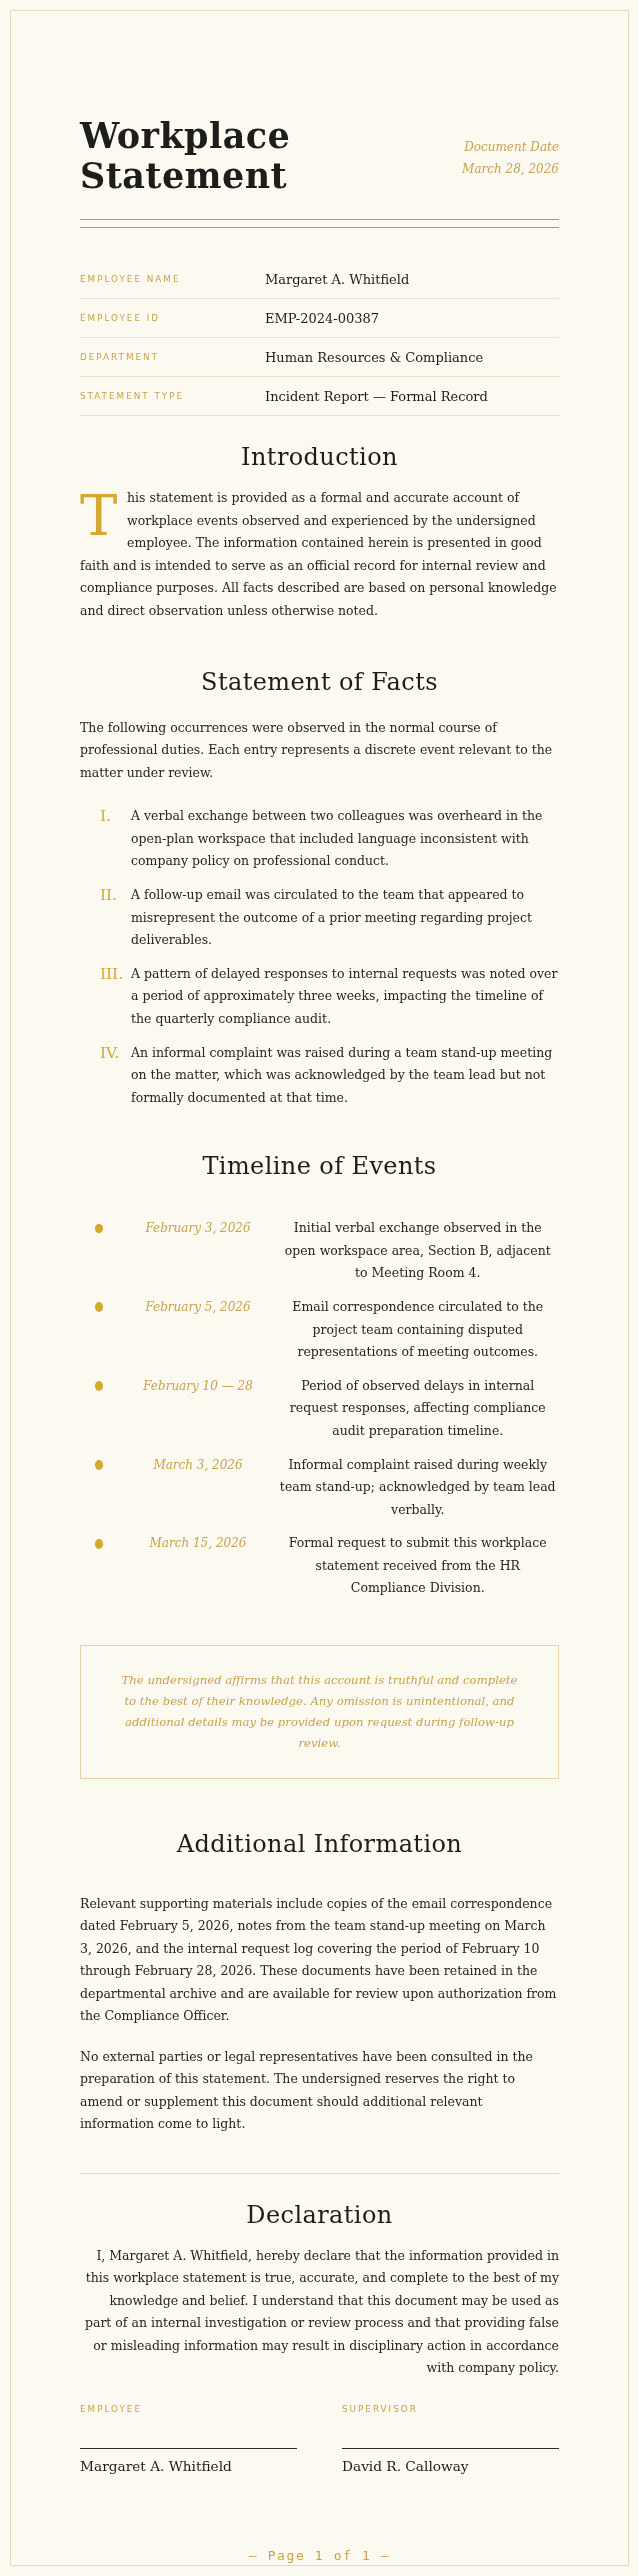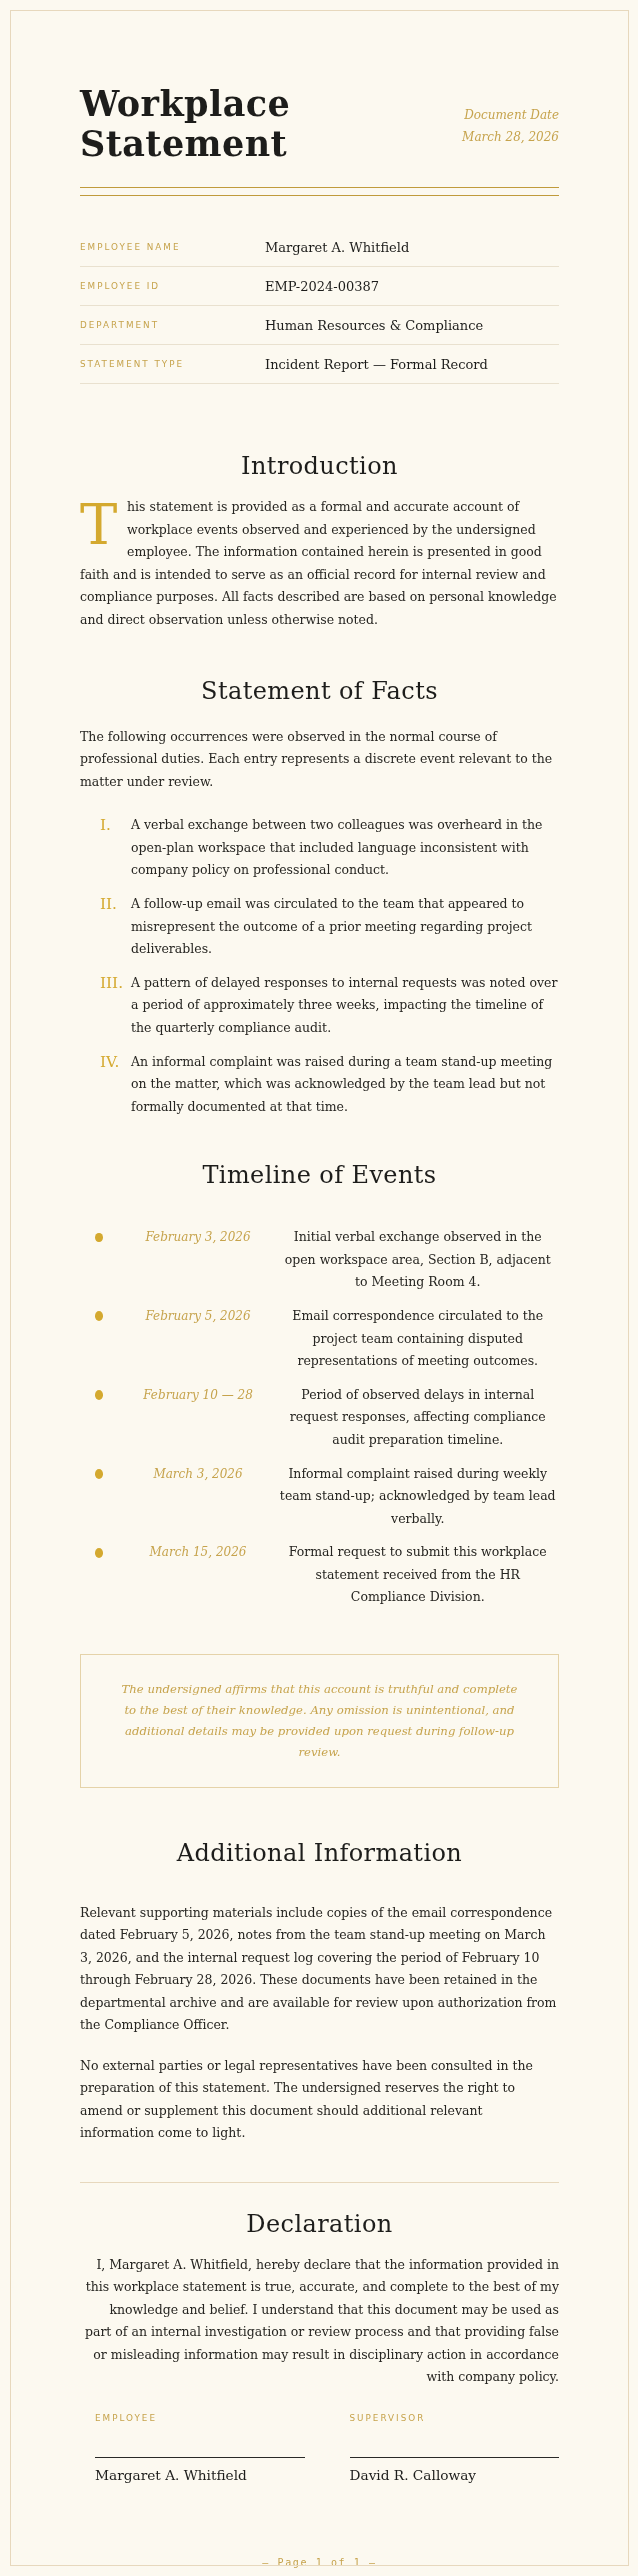--- a/index.html
+++ b/index.html
@@ -21,21 +21,21 @@
     font-family:"DejaVu Serif","Liberation Serif",serif;
     color:var(--body-ink);
     overflow:hidden;
   }
   .frame{
     position:absolute;inset:9.7px;
     border:0.8px solid var(--frame);
     pointer-events:none;
   }
   .content{
-    padding:84px 80px 0 80px;
+    padding:116px 80px 0 80px;
   }
   
   .doc-header{display:flex;justify-content:space-between;align-items:center;}
   .doc-title{
     font-size:35px;line-height:40px;font-weight:600;
     letter-spacing:0.4px;color:var(--ink);
   }
   .doc-date{
     text-align:right;font-style:italic;color:var(--gold-soft);
     font-size:12px;line-height:22.5px;padding-top:4.8px;
@@ -54,21 +54,21 @@
   .meta-label{
     font-family:"DejaVu Sans","Liberation Sans",sans-serif;
     font-size:8.8px;letter-spacing:2px;color:var(--gold-soft);
   }
   .meta-value{font-size:13px;color:var(--ink);}
   
   .section-heading{
     text-align:center;font-size:24px;line-height:34px;font-weight:400;
     color:var(--ink);letter-spacing:0.4px;
   }
-  .h-intro{margin-top:65px;}
+  .h-intro{margin-top:24px;}
   .para{font-size:12.5px;line-height:22.5px;color:var(--body-ink);}
   .intro-para{margin-top:13px;min-height:113px;}
   .dropcap{
     float:left;font-size:56px;line-height:47px;
     padding:4.8px 9.7px 4.8px 0;color:var(--gold-strong);
   }
   .h-facts{margin-top:43px;}
   .facts-intro{margin-top:17.7px;}
   .fact-list{margin:21px 0 0 20px;}
   .fact-item{
@@ -108,35 +108,35 @@
   .add-p2{margin-top:17.7px;}
   .section-divider{
     margin-top:37px;border:none;height:0;
     border-top:0.8px solid var(--frame);
   }
   .h-declaration{margin-top:24px;}
   .decl-para{margin-top:13px;text-align:right;}
   
   .signatures{
     margin-top:24px;
-    display:grid;grid-template-columns:1fr 45px 1fr;margin-left:15px;
+    display:grid;grid-template-columns:1fr 45px 1fr;
   }
   .sig-label{
     font-family:"DejaVu Sans","Liberation Sans",sans-serif;
     font-size:8.8px;letter-spacing:2px;color:var(--gold-soft);
   }
   .sig-line{
     margin-top:34px;border:none;height:0;border-top:0.8px solid #2a2a28;
   }
   .sig-name{margin-top:9.7px;font-size:13.7px;color:var(--ink);}
   
   .page-footer{
     margin-top:74px;text-align:center;
     font-family:"DejaVu Sans Mono","Liberation Mono",monospace;
-    font-size:10px;letter-spacing:1.6px;color:var(--gold-soft);
+    font-size:13px;letter-spacing:1.6px;color:var(--gold-soft);
   }
 </style>
 </head>
 <body>
 
 <div class="frame"></div>
 
 <div class="content">
 
   <div class="doc-header">

